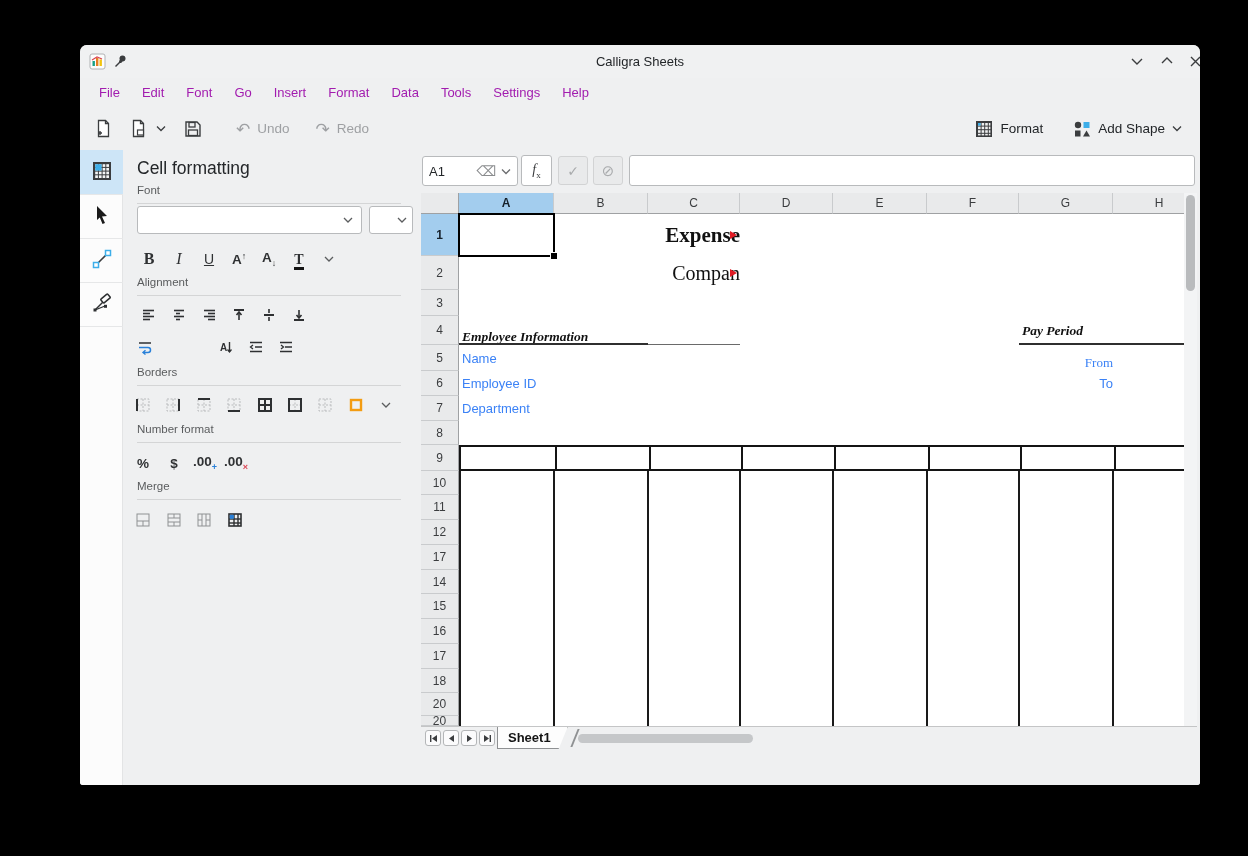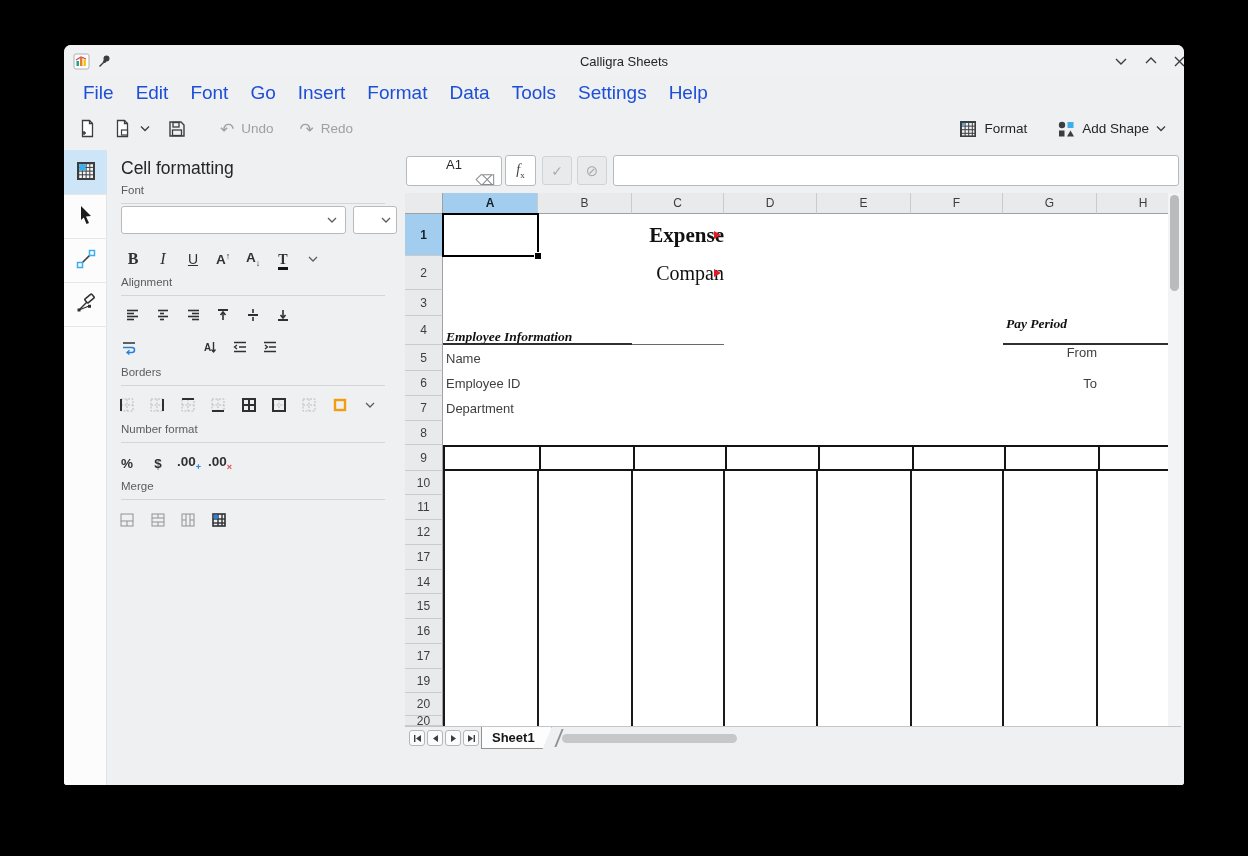--- a/index.html
+++ b/index.html
@@ -1,29 +1,29 @@
 <!DOCTYPE html>
 <html><head>
 <meta charset="utf-8">
 <style>
   html,body{margin:0;padding:0;background:#000;width:1248px;height:856px;overflow:hidden;
     font-family:"Liberation Sans","DejaVu Sans",sans-serif;-webkit-font-smoothing:antialiased;}
   .serif{font-family:"Liberation Serif","DejaVu Serif",serif;}
-  #window{position:absolute;left:64px;top:45px;width:1120px;height:740px;background:#eff0f1;
+  #window{position:absolute;left:80px;top:45px;width:1120px;height:740px;background:#eff0f1;
     border-radius:7px 7px 3px 3px;overflow:hidden;color:#232629;font-size:13px;}
   
   #titlebar{position:absolute;left:0;top:0;width:100%;height:33px;background:#f0f1f2;}
   #titlebar .apptitle{position:absolute;left:0;right:0;top:0;height:33px;line-height:33px;
     text-align:center;font-size:13px;color:#232629;}
   #app-icon{position:absolute;left:9px;top:8px;width:17px;height:17px;}
   #pin-icon{position:absolute;left:33px;top:8px;width:16px;height:16px;}
   .winctl{position:absolute;top:5px;width:24px;height:22px;display:flex;align-items:center;justify-content:center;cursor:pointer;}
   
   #menubar{position:absolute;left:0;top:33px;width:100%;height:29px;display:flex;align-items:center;padding-left:8px;box-sizing:border-box;}
-  .menuitem{padding:4px 11px;font-size:19px;color:#1d4ed8;border-radius:3px;cursor:default;}
+  .menuitem{padding:4px 11px;font-size:13px;color:#a21caf;border-radius:3px;cursor:default;}
   
   #toolbar{position:absolute;left:0;top:62px;width:100%;height:43px;display:flex;align-items:center;box-sizing:border-box;padding:0 14px 0 10px;}
   .tbtn{height:28px;display:flex;align-items:center;justify-content:center;border-radius:3px;padding:0 4px;color:#3b3d3f;}
   .tbtn svg{display:block;}
   .tlabel{font-size:13.5px;margin-left:7px;color:#232629;}
   .disabled{color:#9ea0a3 !important;}
   .disabled .tlabel{color:#9ea0a3;}
   .glyph-undo{font-family:"DejaVu Sans",sans-serif;font-size:17px;}
   #toolbar .spacer{flex:1;}
   
@@ -51,37 +51,37 @@
   .g-t{font-family:"Liberation Serif","DejaVu Serif",serif;font-weight:bold;font-size:14px;border-bottom:3px solid #141414;line-height:13px;}
   .g-num{font-size:13.5px;font-weight:bold;}
   .g-num sub{font-size:9px;font-weight:bold;}
   .blue{color:#2980d9;} .red{color:#da4453;}
   
   #sheetpane{position:absolute;left:334px;top:0;width:786px;height:635px;background:#eff0f1;}
   
   .editbtn{position:absolute;background:#fff;border:1px solid #b8babc;border-radius:3px;box-sizing:border-box;
     display:flex;align-items:center;justify-content:center;color:#3b3d3f;}
   .editbtn.off{background:#e9eaeb;border-color:#d2d3d4;color:#a9abad;}
-  #cellref-box{left:8px;top:6px;width:96px;height:30px;justify-content:flex-start;padding:0 6px;font-size:13px;color:#232629;flex-direction:column;}
+  #cellref-box{left:8px;top:6px;width:96px;height:30px;justify-content:flex-start;padding:0 6px;font-size:13px;color:#232629;}
   #cellref-box .clr{margin-left:auto;color:#8b8d8f;font-family:"DejaVu Sans",sans-serif;font-size:14px;}
   #formula-input{left:215px;top:5px;width:566px;height:31px;justify-content:flex-start;padding:0 8px;font-size:13px;color:#232629;}
   
   #gridview{position:absolute;left:7px;top:43px;width:763px;height:533px;background:#fff;overflow:hidden;}
   .colhdr{position:absolute;top:0;height:21px;background:#e9eaeb;border-right:1px solid #c9cbcd;border-bottom:1px solid #9fa1a3;
     box-sizing:border-box;display:flex;align-items:center;justify-content:center;font-size:12px;color:#3b3d3f;}
   .colhdr.sel{background:#a3cdee;color:#16212b;font-weight:bold;}
   .rowhdr{position:absolute;left:0;width:38px;background:#e9eaeb;border-bottom:1px solid #c9cbcd;border-right:1px solid #9fa1a3;
     box-sizing:border-box;display:flex;align-items:center;justify-content:center;font-size:12px;color:#3b3d3f;}
   .rowhdr.sel{background:#a3cdee;color:#16212b;font-weight:bold;}
   #corner{position:absolute;left:0;top:0;width:38px;height:21px;background:#e9eaeb;border-right:1px solid #9fa1a3;border-bottom:1px solid #9fa1a3;box-sizing:border-box;}
   .cell{position:absolute;display:flex;overflow:visible;white-space:nowrap;color:#141414;}
   .c-title-bold{font-family:"Liberation Serif","DejaVu Serif",serif;font-weight:bold;font-size:21px;color:#111;}
   .c-title-serif{font-family:"Liberation Serif","DejaVu Serif",serif;font-size:20px;color:#111;}
   .c-heading{font-family:"Liberation Serif","DejaVu Serif",serif;font-weight:bold;font-style:italic;font-size:13.5px;color:#111;}
-  .c-plain{font-size:13px;color:#404040;}
+  .c-plain{font-size:13px;color:#3b82f6;}
   .bline{position:absolute;background:#2f2f2f;}
   .vline{position:absolute;width:2px;background:#1a1a1a;}
   .ovf{position:absolute;width:0;height:0;border-left:7px solid #e01b24;border-top:4px solid transparent;border-bottom:4px solid transparent;}
   #selrect{position:absolute;border:2px solid #000;box-sizing:border-box;background:transparent;}
   #selhandle{position:absolute;width:6px;height:6px;background:#000;border:1px solid #fff;box-sizing:content-box;}
   .th-cell{position:absolute;top:0;bottom:0;display:flex;align-items:center;justify-content:center;font-size:13px;color:#111;}
   .th-div{position:absolute;top:0;bottom:0;width:2px;background:#141414;}
   #vscroll{position:absolute;left:770px;top:43px;width:13px;height:533px;background:#f3f4f5;}
   #vthumb{position:absolute;left:2px;top:2px;width:9px;height:96px;background:#b9bbbd;border-radius:4.5px;}
   
@@ -620,47 +620,47 @@
           <div class="rowhdr" style="top:228px;height:24px">8</div>
           <div class="rowhdr" style="top:252px;height:26px">9</div>
           <div class="rowhdr" style="top:278px;height:24px">10</div>
           <div class="rowhdr" style="top:302px;height:25px">11</div>
           <div class="rowhdr" style="top:327px;height:25px">12</div>
           <div class="rowhdr" style="top:352px;height:25px">17</div>
           <div class="rowhdr" style="top:377px;height:24px">14</div>
           <div class="rowhdr" style="top:401px;height:25px">15</div>
           <div class="rowhdr" style="top:426px;height:25px">16</div>
           <div class="rowhdr" style="top:451px;height:25px">17</div>
-          <div class="rowhdr" style="top:476px;height:24px">19</div>
+          <div class="rowhdr" style="top:476px;height:24px">18</div>
           <div class="rowhdr" style="top:500px;height:23px">20</div>
           <div class="rowhdr" style="top:523px;height:10px">20</div>
           <div class="cell c-title-bold" style="left:227px;top:21px;width:92px;height:42px;justify-content:flex-end;align-items:center;padding-right:12px;">
             <span>Expense</span>
           </div>
           <div class="ovf" style="left:309px;top:38px"></div>
           <div class="cell c-title-serif" style="left:227px;top:63px;width:92px;height:34px;justify-content:flex-end;align-items:center;padding-right:12px;">
             <span>Compan</span>
           </div>
           <div class="ovf" style="left:309px;top:76px"></div>
           <div class="cell c-heading" style="left:38px;top:123px;width:95px;height:29px;justify-content:flex-start;align-items:flex-end;padding-left:3px;padding-bottom:1px;">
             <span>Employee Information</span>
           </div>
-          <div class="cell c-heading" style="left:598px;top:123px;width:94px;height:29px;justify-content:flex-start;align-items:flex-start;padding-left:3px;padding-bottom:1px;">
+          <div class="cell c-heading" style="left:598px;top:123px;width:94px;height:29px;justify-content:flex-start;align-items:center;padding-left:3px;padding-bottom:1px;">
             <span>Pay Period</span>
           </div>
           <div class="cell c-plain" style="left:38px;top:152px;width:95px;height:26px;justify-content:flex-start;align-items:center;padding-left:3px;">
             <span>Name</span>
           </div>
           <div class="cell c-plain" style="left:38px;top:178px;width:95px;height:25px;justify-content:flex-start;align-items:center;padding-left:3px;">
             <span>Employee ID</span>
           </div>
           <div class="cell c-plain" style="left:38px;top:203px;width:95px;height:25px;justify-content:flex-start;align-items:center;padding-left:3px;">
             <span>Department</span>
           </div>
-          <div class="cell c-plain" style="left:598px;top:152px;width:94px;height:26px;justify-content:flex-end;align-items:flex-start;padding-right:12px;">
+          <div class="cell c-plain" style="left:598px;top:152px;width:94px;height:26px;justify-content:flex-end;align-items:flex-end;padding-right:12px;font-family:Liberation Serif, serif;">
             <span>From</span>
           </div>
           <div class="cell c-plain" style="left:598px;top:178px;width:94px;height:25px;justify-content:flex-end;align-items:center;padding-right:12px;">
             <span>To</span>
           </div>
           <div class="bline" style="left:38px;top:150px;width:189px;height:2px"></div>
   <div class="bline" style="left:227px;top:151px;width:92px;height:1px;background:#6a6a6a"></div>
   <div class="bline" style="left:598px;top:150px;width:187px;height:2px"></div>
           <div style="position:absolute;left:38px;top:252px;width:747px;height:26px;border:2px solid #141414;box-sizing:border-box;">
             <div class="th-cell" style="left:0px;width:95px"></div>

